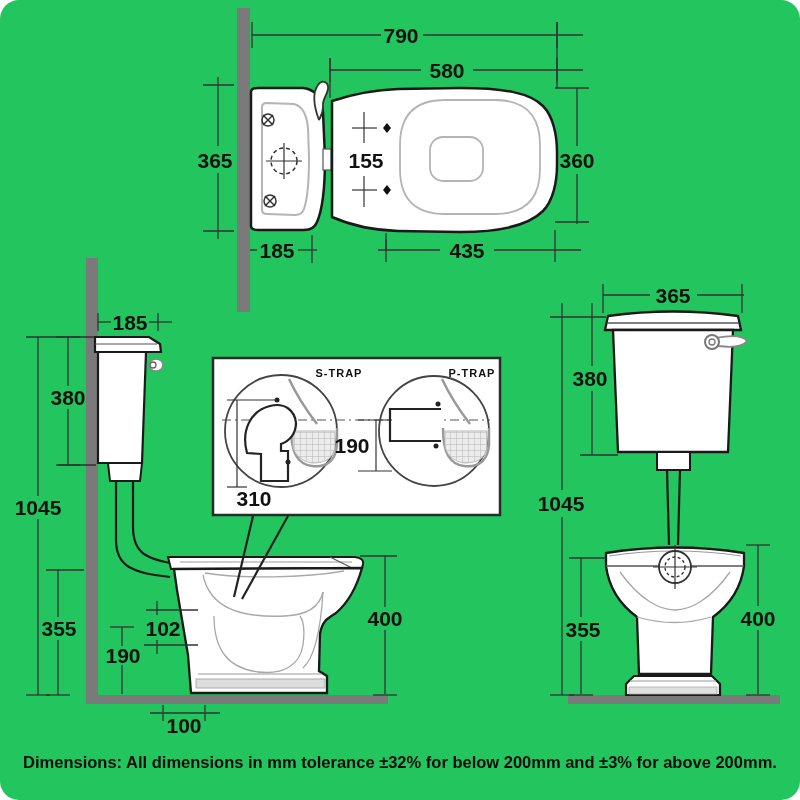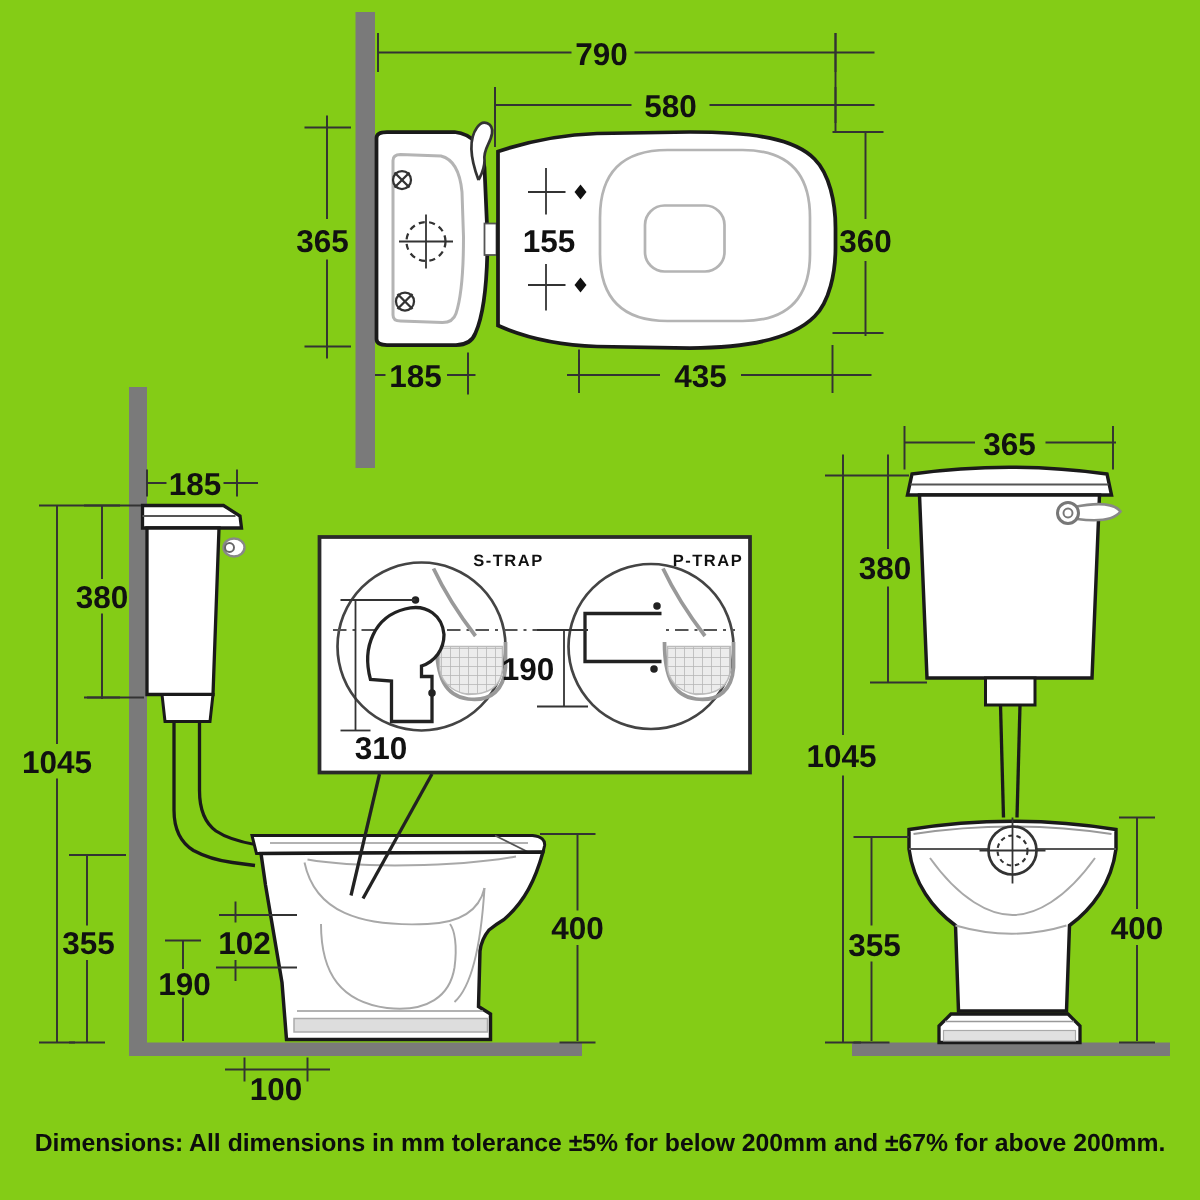--- a/index.html
+++ b/index.html
@@ -1,17 +1,17 @@
 <!DOCTYPE html>
 <html><head>
 <meta charset="utf-8">
 <style>
   html,body{margin:0;padding:0;background:#fff;}
-  .page{position:relative;width:800px;height:800px;background:#84cc16;overflow:hidden;
-        font-family:"Liberation Sans", sans-serif;}
+  .page{position:relative;width:800px;height:800px;background:#22c55e;overflow:hidden;
+        font-family:"Liberation Sans", sans-serif;border-radius:19px;}
   svg text{font-family:"Liberation Sans", sans-serif;fill:#111;}
   .dim-label{font-size:21px;font-weight:700;}
   .trap-label{font-size:11px;font-weight:700;letter-spacing:1px;}
   .footer-note{position:absolute;left:0;top:753px;width:800px;text-align:center;
                font-size:16.5px;font-weight:600;color:#0d0d0d;}
 </style>
 </head>
 <body>
 
 <div class="page">
@@ -320,15 +320,15 @@
     <g stroke="#333" stroke-width="1.3">
       <line x1="758" y1="545" x2="758" y2="606"></line>
           <line x1="758" y1="630" x2="758" y2="694"></line>
       <line x1="746" y1="545" x2="770" y2="545"></line>
           <line x1="746" y1="695" x2="770" y2="695"></line>
     </g>
     <text class="dim-label" x="758" y="626" text-anchor="middle">400</text>
   </g>
 </svg>
 
-<div class="footer-note">Dimensions: All dimensions in mm tolerance ±5% for below 200mm and ±67% for above 200mm.</div>
+<div class="footer-note">Dimensions: All dimensions in mm tolerance ±32% for below 200mm and ±3% for above 200mm.</div>
 
 </div>
 
 </body></html>

